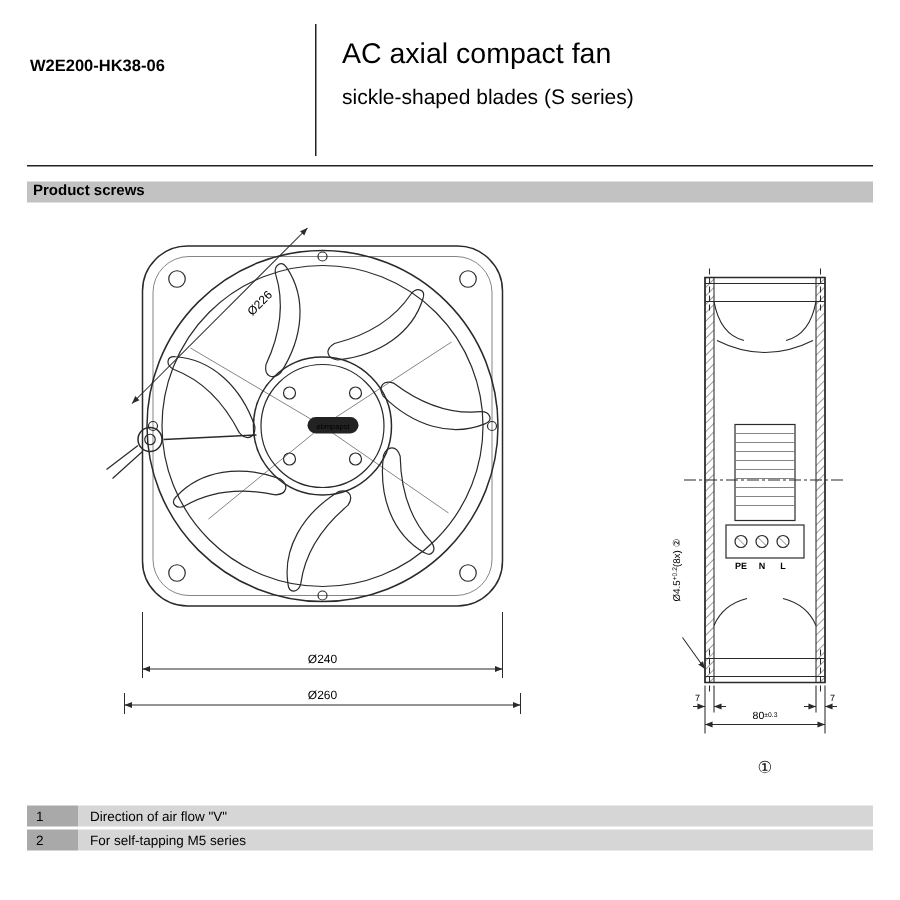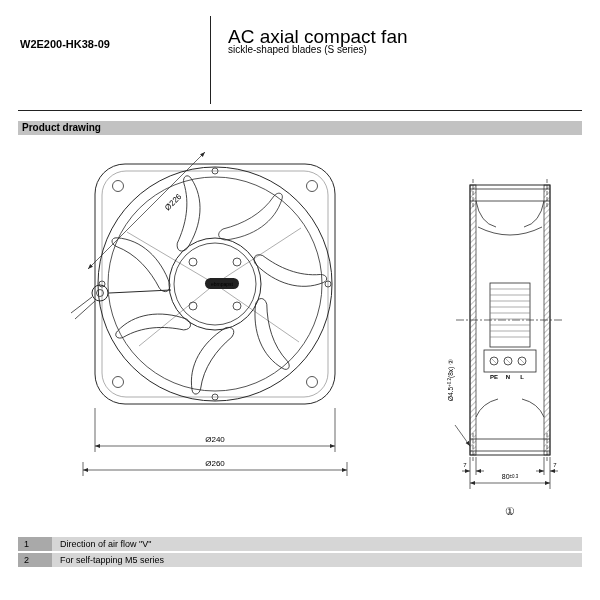--- a/index.html
+++ b/index.html
@@ -1,21 +1,21 @@
 <!DOCTYPE html>
 <html><head>
 <meta charset="utf-8">
 <style>
   html,body{margin:0;padding:0;background:#fff;}
   .page{position:relative;width:600px;height:600px;background:#fff;overflow:hidden;
         font-family:"Liberation Sans",sans-serif;color:#000;}
   .part-number{position:absolute;left:20px;top:38px;font-size:11px;font-weight:bold;}
   .header-vline{position:absolute;left:210px;top:16px;width:1px;height:88px;background:#222;}
   .doc-title{position:absolute;left:228px;top:26px;font-size:19px;font-weight:400;}
-  .doc-subtitle{position:absolute;left:228px;top:44px;font-size:10px;font-weight:400;}
+  .doc-subtitle{position:absolute;left:228px;top:56px;font-size:14px;font-weight:400;}
   .header-hline{position:absolute;left:18px;right:18px;top:110px;height:1px;background:#222;}
   .section-bar{position:absolute;left:18px;right:18px;top:121px;height:14px;background:#c2c2c2;
                font-size:10px;font-weight:bold;line-height:14px;padding-left:4px;box-sizing:border-box;}
   .front-svg{position:absolute;left:55px;top:140px;width:320px;height:350px;}
   .side-svg{position:absolute;left:440px;top:165px;width:150px;height:360px;}
   svg{overflow:visible;}
   svg text{font-family:"Liberation Sans",sans-serif;fill:#000;}
   .ln{stroke:#2a2a2a;stroke-width:1;fill:none;}
   .ln2{stroke:#2a2a2a;stroke-width:0.8;fill:none;}
   .thin{stroke:#777;stroke-width:0.6;fill:none;}
@@ -23,27 +23,27 @@
   .notes{position:absolute;left:18px;right:18px;top:537px;font-size:9px;}
   .note-row{display:flex;margin-bottom:2px;}
   .note-num{width:34px;background:#a9a9a9;padding:2px 0 2px 6px;box-sizing:border-box;}
   .note-text{flex:1;background:#d6d6d6;padding:2px 0 2px 8px;}
 </style>
 </head>
 <body>
 
 <div class="page">
 
-  <div class="part-number">W2E200-HK38-09</div>
+  <div class="part-number">W2E200-HK38-06</div>
   <div class="header-vline"></div>
   <div class="doc-title">AC axial compact fan</div>
   <div class="doc-subtitle">sickle-shaped blades (S series)</div>
   <div class="header-hline"></div>
 
-  <div class="section-bar">Product drawing</div>
+  <div class="section-bar">Product screws</div>
 
   <svg class="front-svg" viewBox="0 0 320 350">
     <defs>
       <marker id="arE" viewBox="0 0 10 10" refX="9" refY="5" markerWidth="8" markerHeight="8" orient="auto">
         <path d="M0,1.5 L9,5 L0,8.5 z" fill="#2a2a2a"></path>
       </marker>
       <marker id="arS" viewBox="0 0 10 10" refX="1" refY="5" markerWidth="8" markerHeight="8" orient="auto">
         <path d="M10,1.5 L1,5 L10,8.5 z" fill="#2a2a2a"></path>
       </marker>
     </defs>

